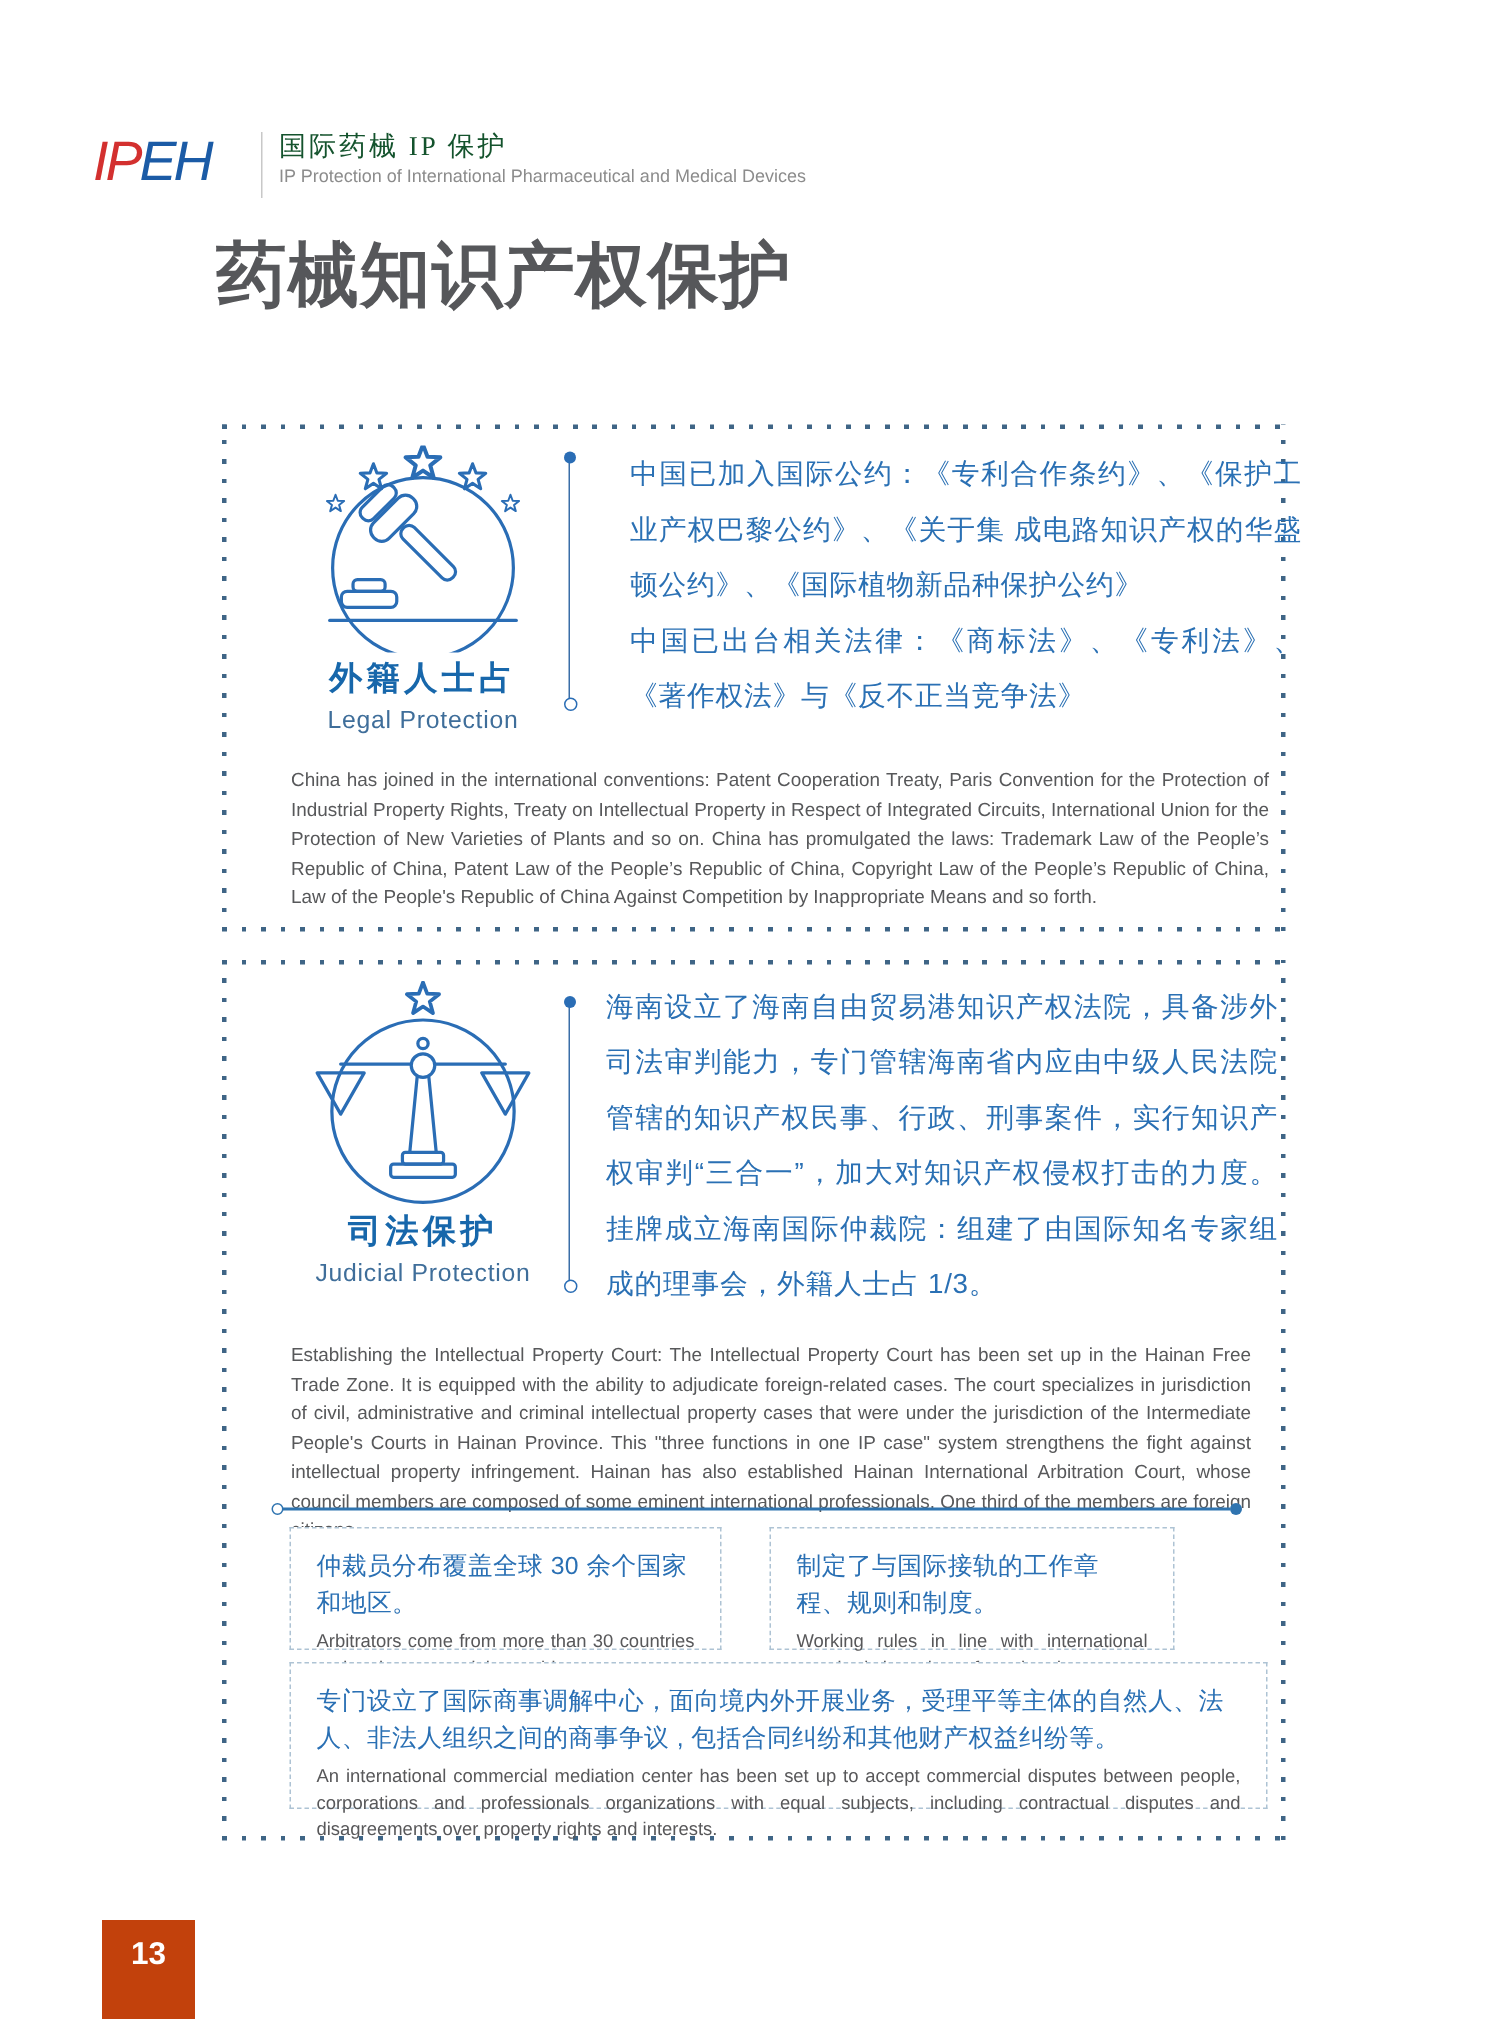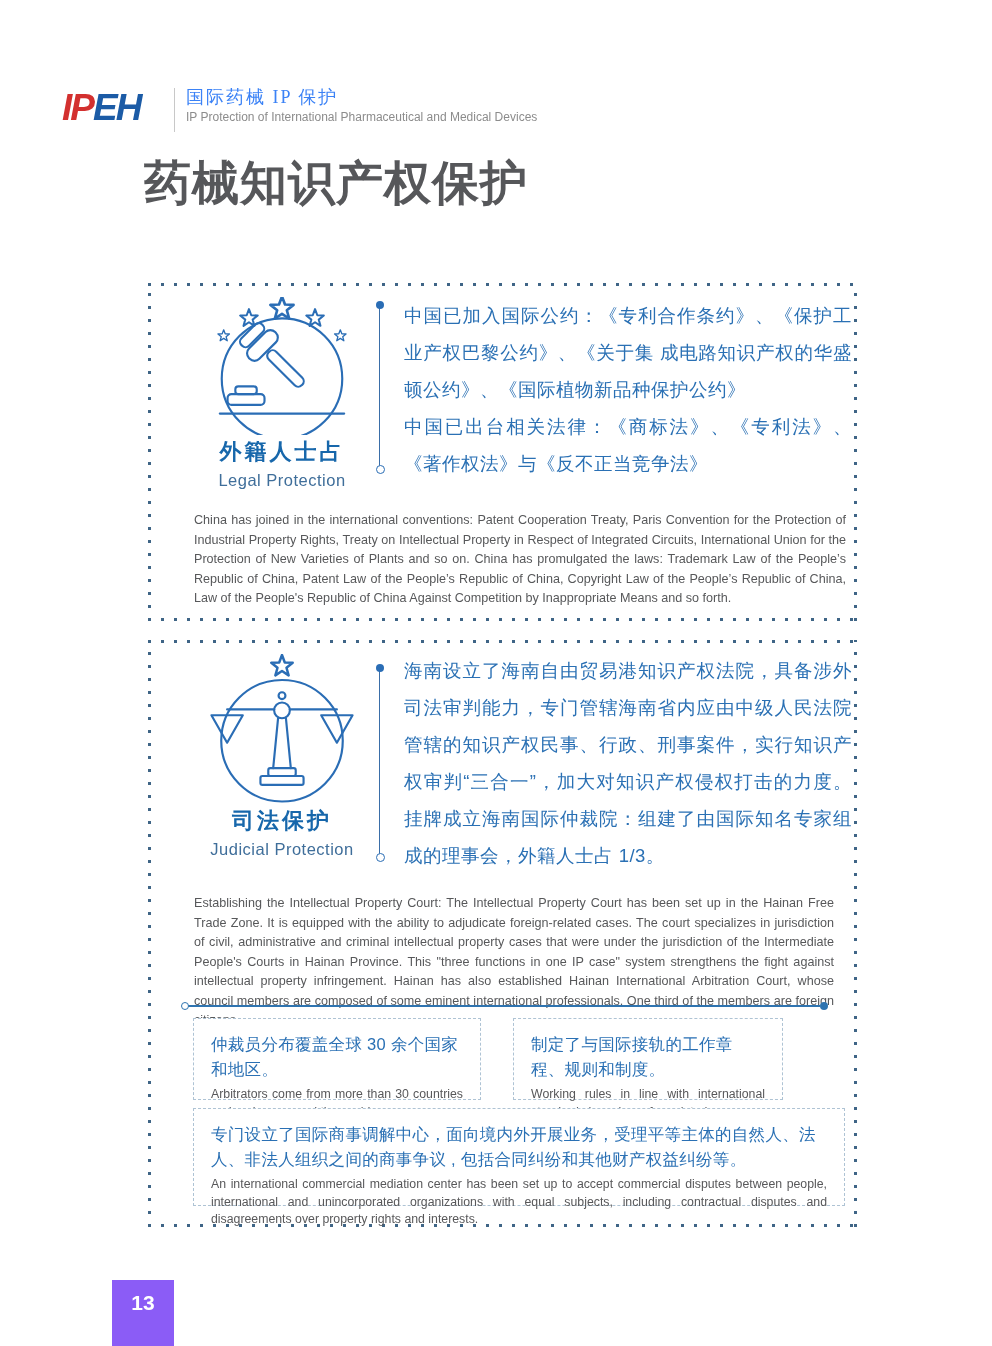--- a/index.html
+++ b/index.html
@@ -1,26 +1,26 @@
 <!DOCTYPE html>
 <html><head>
 <meta charset="utf-8">
 <style>
   * { margin:0; padding:0; box-sizing:border-box; }
   body { background:#e8e8e8; font-family:"Liberation Sans","DejaVu Sans",sans-serif; }
   .page { position:relative; width:992px; height:1346px; background:#ffffff; margin:0 auto; overflow:hidden; }
 
   
-  .logo { position:absolute; left:62px; top:84px; font-style:italic; font-weight:700;
+  .logo { position:absolute; left:62px; top:84px; font-style:italic; font-weight:400;
           font-size:37px; letter-spacing:-2px; line-height:48px; font-family:"Liberation Sans",sans-serif; }
   .logo .logo-red  { color:#d3302f; }
   .logo .logo-blue { color:#1b5ba6; }
   .logo-divider { position:absolute; left:174px; top:88px; width:1px; height:44px; background:#c8c8c8; }
   .header-zh { position:absolute; left:186px; top:85px; font-family:"Liberation Serif","DejaVu Serif",serif;
-               font-size:18px; color:#3b82f6; letter-spacing:2px; }
+               font-size:18px; color:#14532d; letter-spacing:2px; }
   .header-en { position:absolute; left:186px; top:110px; font-size:12px; color:#8c8c8c; }
 
   
   .title-zh { position:absolute; left:144px; top:152px; font-size:47px; font-weight:900;
               color:#56575a; letter-spacing:1px; }
   .title-en { position:absolute; left:146px; top:226px; font-size:23px; font-weight:400; color:#6d6e70; }
 
   
   .panel { position:absolute; left:148px; width:709px; background:#fff;
     background-image:
@@ -45,21 +45,21 @@
   .vline::before { content:""; position:absolute; left:-4.5px; top:-4px; width:8px; height:8px;
                    border-radius:50%; background:#2a6db5; }
   .vline::after  { content:""; position:absolute; left:-4.5px; bottom:-4px; width:7px; height:7px;
                    border-radius:50%; background:#fff; border:1.5px solid #2a6db5; }
   .panel-1 .vline { top:22px; height:165px; }
   .panel-2 .vline { top:28px; height:190px; }
 
   
   .zh-body { position:absolute; left:256px; width:448px; font-size:18.5px; line-height:37px;
              color:#2a70b4; text-align:justify; letter-spacing:0.5px; }
-  .preline { white-space:pre-line; }
+  .preline { white-space:pre-line;margin-left:16px; }
   .panel-1 .zh-body { top:14px; }
   .panel-2 .zh-body { top:12px; }
   .en-body { position:absolute; left:46px; width:652px; font-size:12.6px; line-height:19.5px;
              color:#57585a; text-align:justify; }
   .panel-1 .en-body { top:228px; }
   .panel-2 .en-body { top:242px; width:640px;margin-top:12px; }
 
   
   .connector { position:absolute; left:40px; top:365px; width:632px; height:1.5px; background:#2f74b0; }
   .connector::before { content:""; position:absolute; left:-7px; top:-3.5px; width:6px; height:6px;
@@ -69,22 +69,22 @@
 
   
   .info-box { position:absolute; border:1px dashed #aec3d4; background:#fff; padding:13px 17px 11px; }
   .box-1 { left:45px;  top:378px; width:288px; height:82px; }
   .box-2 { left:365px; top:378px; width:270px; height:82px; }
   .box-wide { left:45px; top:468px; width:652px; height:98px; }
   .box-zh { font-size:16.5px; color:#2a70b4; line-height:25px; margin-bottom:4px; letter-spacing:0.3px; }
   .box-en { font-size:12.3px; color:#58585a; line-height:17.5px; text-align:justify; }
 
   
-  .page-num { position:absolute; left:68px; top:1280px; width:62px; height:66px; background:#8b5cf6;
-              color:#ffffff; font-size:21px; font-weight:bold; text-align:center; padding-top:11px;margin-left:44px; }
+  .page-num { position:absolute; left:68px; top:1280px; width:62px; height:66px; background:#c2410c;
+              color:#ffffff; font-size:21px; font-weight:bold; text-align:center; padding-top:11px; }
 
   svg .stroke { fill:none; stroke:#2a6db5; stroke-width:2.2; stroke-linecap:round; stroke-linejoin:round; }
   svg .star   { fill:#ffffff; stroke:#2a6db5; stroke-width:2.2; stroke-linejoin:round; }
 </style>
 </head>
 <body>
 
 <div class="page">
 
   <div class="logo">
@@ -159,19 +159,19 @@
     <div class="info-box box-1">
       <p class="box-zh">仲裁员分布覆盖全球 30 余个国家和地区。</p>
       <p class="box-en">Arbitrators come from more than 30 countries and regions around the world.</p>
     </div>
     <div class="info-box box-2">
       <p class="box-zh">制定了与国际接轨的工作章程、规则和制度。</p>
       <p class="box-en">Working rules in line with international standards have been formulated.</p>
     </div>
     <div class="info-box box-wide">
       <p class="box-zh">专门设立了国际商事调解中心，面向境内外开展业务，受理平等主体的自然人、法人、非法人组织之间的商事争议 , 包括合同纠纷和其他财产权益纠纷等。</p>
-      <p class="box-en">An international commercial mediation center has been set up to accept commercial disputes between people, international and unincorporated organizations with equal subjects, including contractual disputes and disagreements over property rights and interests.</p>
+      <p class="box-en">An international commercial mediation center has been set up to accept commercial disputes between people, corporations and professionals organizations with equal subjects, including contractual disputes and disagreements over property rights and interests.</p>
     </div>
   </section>
 
   <div class="page-num">13</div>
 
 </div>
 
 </body></html>

